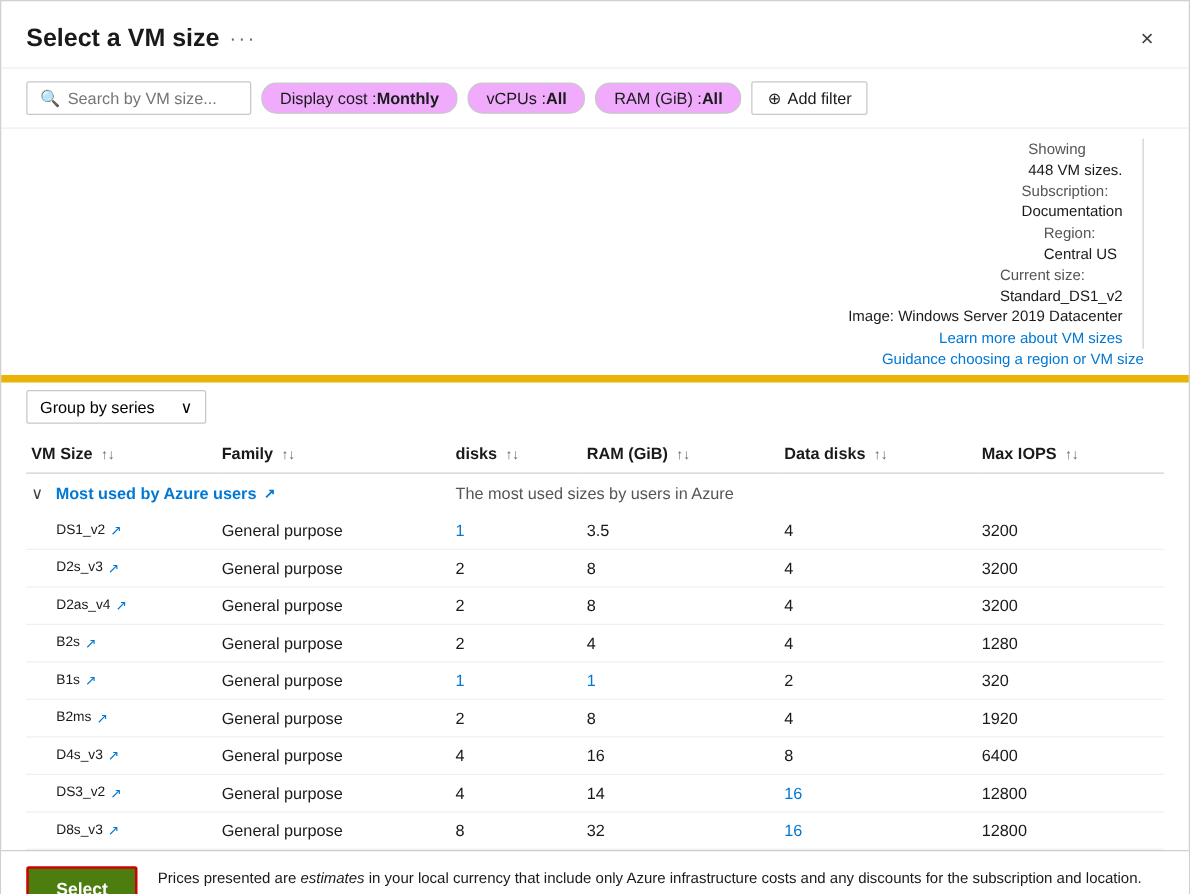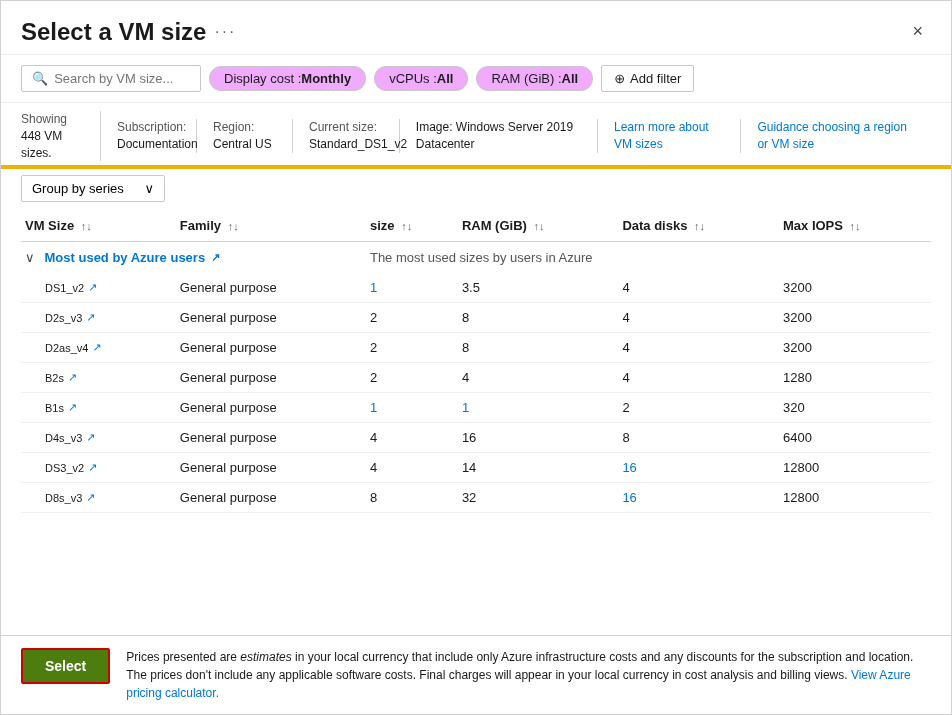--- a/index.html
+++ b/index.html
@@ -28,21 +28,21 @@
       justify-content: space-between;
       padding: 16px 20px 8px 20px;
       border-bottom: 1px solid #eee;
     }
     .dialog-title-row {
       display: flex;
       align-items: center;
       gap: 8px;
     }
     .dialog-title {
-      font-size: 24px;
+      font-size: 20px;
       font-weight: 600;
       color: #1a1a1a;
     }
     .more-icon {
       color: #666;
       font-size: 16px;
       cursor: pointer;
       letter-spacing: 2px;
     }
     .close-btn {
@@ -100,25 +100,26 @@
       border-radius: 2px;
       padding: 5px 12px;
       font-size: 13px;
       color: #1a1a1a;
       background: #fff;
       cursor: pointer;
     }
 
     .info-bar {
       display: flex;
-      align-items: center;
+      align-items: flex-end;
       padding: 8px 20px 4px 20px;
       gap: 0;
-      border-bottom: 4px solid #eab308;
+      border-bottom: 6px solid #eab308;
       flex-wrap: nowrap;
+      flex-direction: column;
     }
     .info-block {
       display: flex;
       flex-direction: column;
       padding: 0 16px 0 0;
       margin-right: 0;
       min-width: 80px;
     }
     .info-block:not(:last-child) {
       border-right: 1px solid #d0d0d0;
@@ -335,21 +336,21 @@
         <tr>
           <th>
             <span>VM Size</span>
             <span class="sort-icon">↑↓</span>
           </th>
           <th>
             <span>Family</span>
             <span class="sort-icon">↑↓</span>
           </th>
           <th>
-            <span>size</span>
+            <span>disks</span>
             <span class="sort-icon">↑↓</span>
           </th>
           <th>
             <span>RAM (GiB)</span>
             <span class="sort-icon">↑↓</span>
           </th>
           <th>
             <span>Data disks</span>
             <span class="sort-icon">↑↓</span>
           </th>
@@ -433,20 +434,33 @@
     </td>
     <td>General purpose</td>
     <td><span class="blue-val">1</span></td>
     <td><span class="blue-val">1</span></td>
     <td><span class="">2</span></td>
     <td>320</td>
   </tr>
           <tr class="data-row">
     <td>
       <div class="vm-name">
+        <span class="vm-name-text">B2ms</span>
+        <span class="trend-icon" style="color:#0078d4;">↗</span>
+      </div>
+    </td>
+    <td>General purpose</td>
+    <td><span class="">2</span></td>
+    <td><span class="">8</span></td>
+    <td><span class="">4</span></td>
+    <td>1920</td>
+  </tr>
+          <tr class="data-row">
+    <td>
+      <div class="vm-name">
         <span class="vm-name-text">D4s_v3</span>
         <span class="trend-icon" style="color:#0078d4;">↗</span>
       </div>
     </td>
     <td>General purpose</td>
     <td><span class="">4</span></td>
     <td><span class="">16</span></td>
     <td><span class="">8</span></td>
     <td>6400</td>
   </tr>

